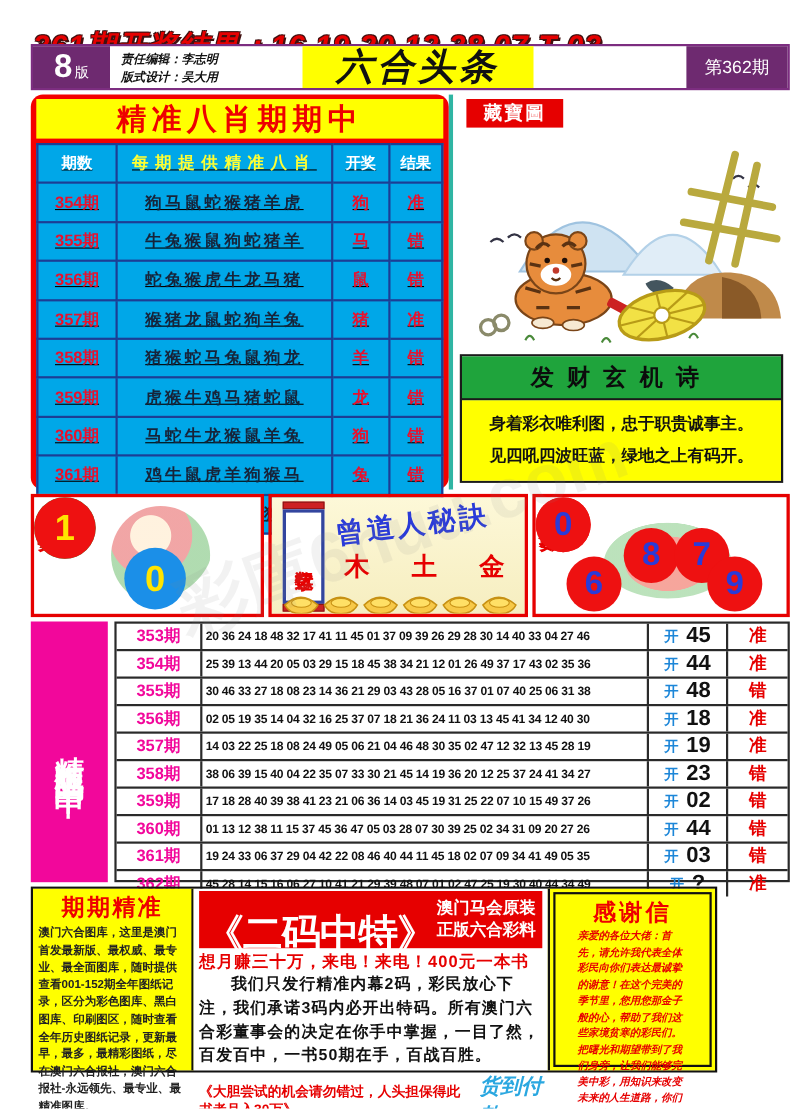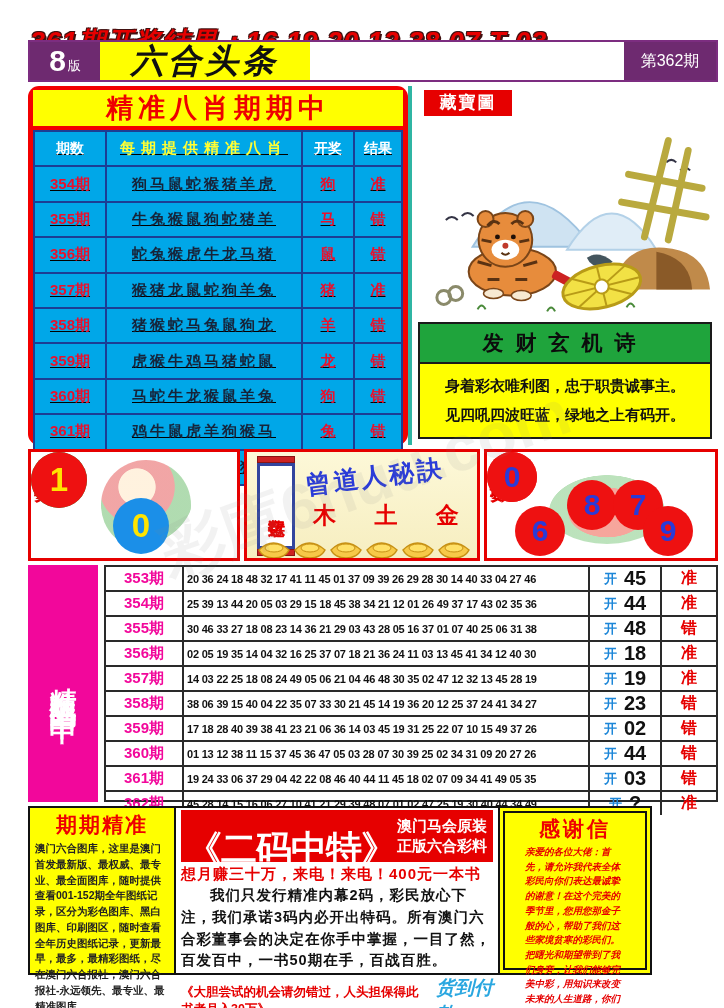--- a/index.html
+++ b/index.html
@@ -128,20 +128,24 @@
 <body>
 
 <div class="page">
 
   <div class="headline">361期开奖结果：16 19 20 12 38 07 T 03</div>
 
   <div class="masthead">
     <div class="ed-box">
       <span class="big">8</span>
       <span class="small">版</span>
+    </div>
+    <div class="editors">
+      <div>责任编辑：李志明</div>
+      <div>版式设计：吴大用</div>
     </div>
     <div class="mast-title">六合头条</div>
     <div class="mast-spacer"></div>
     <div class="issue-box">第362期</div>
   </div>
 
   <div class="main-row">
     <div class="xiao">
       <div class="xiao-title">精准八肖期期中</div>
       <table class="xiao-tbl">

